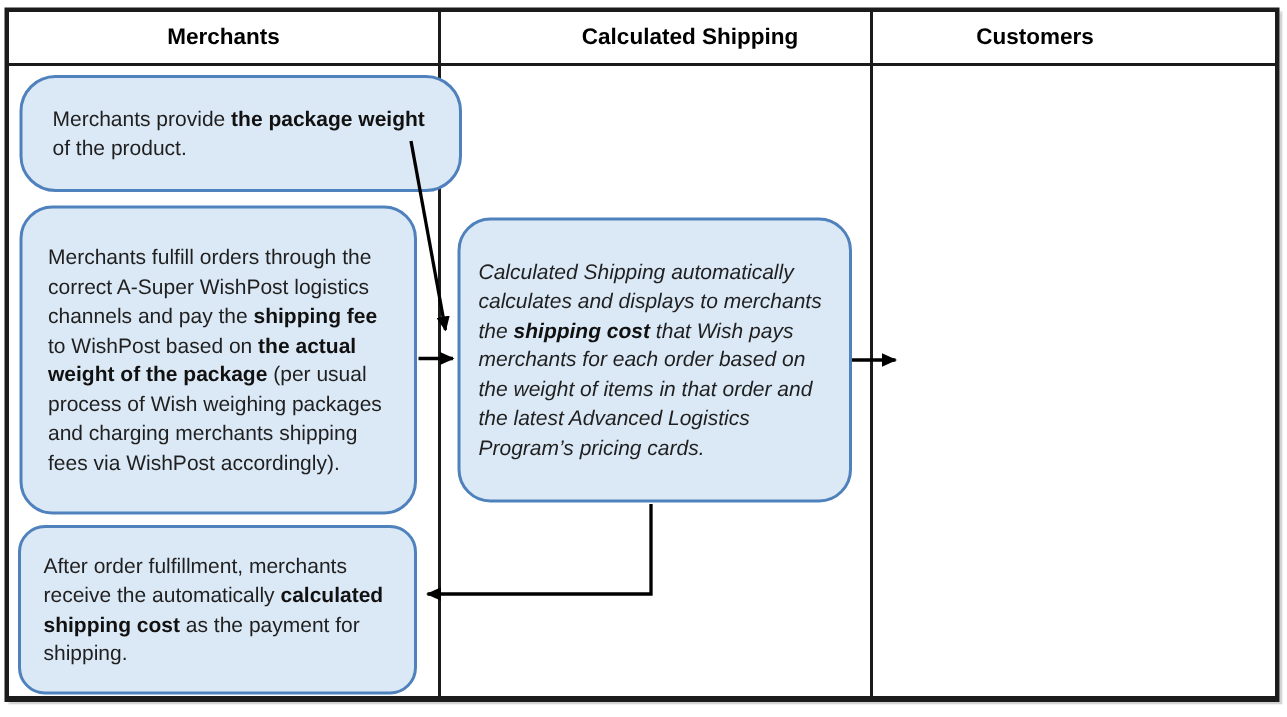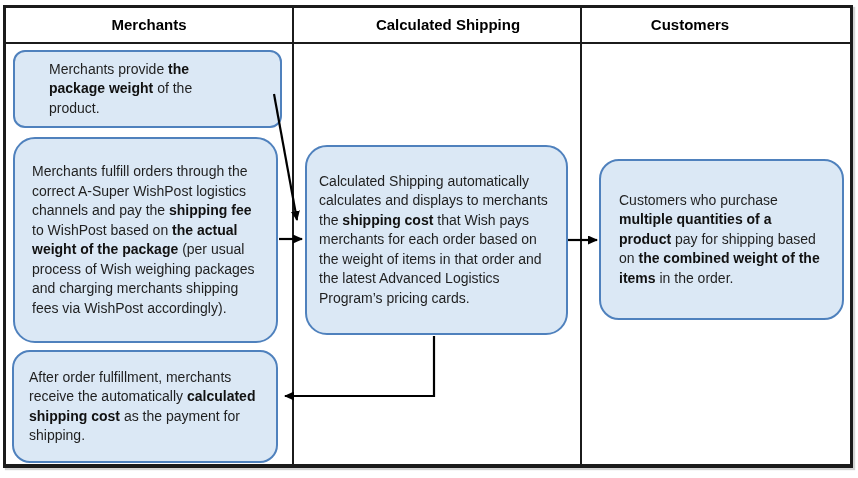--- a/index.html
+++ b/index.html
@@ -48,42 +48,42 @@
     position: absolute;
     top: 0;
     height: 34px;
     line-height: 34px;
     text-align: center;
     font-weight: bold;
     font-size: 15px;
     color: #000000;
   }
   .lane-header.h1 { left: 0;     width: 286px; }
-  .lane-header.h2 { left: 272px; width: 340px; }
+  .lane-header.h2 { left: 284px; width: 340px; }
   .lane-header.h3 { left: 550px; width: 268px; }
 
   
   .node {
     position: absolute;
     box-sizing: border-box;
     background: var(--box-fill, #dbe8f5);
     border: 2px solid var(--box-border, #4f81bd);
     color: #1f1f1f;
     font-size: 14px;
     line-height: 19.5px;
     display: flex;
     align-items: center;
   }
   .node .node-text { width: 100%; }
   .node b { font-weight: 700; color: #111111; }
 
-  .node.m1 { left: 13px;  top: 50px;  width: 269px; height: 78px;  border-radius: 12px; padding: 0 34px; }
+  .node.m1 { left: 13px;  top: 50px;  width: 295px; height: 78px;  border-radius: 24px; padding: 0 20px; }
   .node.m2 { left: 13px;  top: 137px; width: 265px; height: 206px; border-radius: 22px; padding: 14px 17px; }
   .node.m3 { left: 12px;  top: 350px; width: 266px; height: 113px; border-radius: 18px; padding: 0 15px; }
-  .node.c1 { left: 305px; top: 145px; width: 263px; height: 190px; border-radius: 22px; padding: 0 12px; }
+  .node.c1 { left: 305px; top: 145px; width: 263px; height: 190px; border-radius: 22px; padding: 0 12px; font-style: italic; }
   .node.r1 { left: 599px; top: 159px; width: 245px; height: 161px; border-radius: 20px; padding: 0 18px; }
 
   
   svg.arrows {
     position: absolute;
     left: 0;
     top: 0;
     width: 858px;
     height: 478px;
     pointer-events: none;
@@ -117,23 +117,20 @@
   </div>
 
   <div class="node m3">
     <div class="node-text"><span>After order fulfillment, merchants receive the automatically </span><b>calculated shipping cost</b><span> as the payment for shipping.</span></div>
   </div>
 
   <div class="node c1">
     <div class="node-text"><span>Calculated Shipping automatically calculates and displays to merchants the </span><b>shipping cost</b><span> that Wish pays merchants for each order based on the weight of items in that order and the latest Advanced Logistics Program’s pricing cards.</span></div>
   </div>
 
-  <div class="node r1">
-    <div class="node-text"><span>Customers who purchase </span><b>multiple quantities of a product</b><span> pay for shipping based on </span><b>the combined weight of the items</b><span> in the order.</span></div>
-  </div>
 
   <svg class="arrows" viewBox="0 0 858 478" xmlns="http://www.w3.org/2000/svg">
     <defs>
       <marker id="ah" markerUnits="userSpaceOnUse" markerWidth="10" markerHeight="9" refX="9" refY="4.5" orient="auto">
         <path d="M0,0 L10,4.5 L0,9 Z" fill="#000000"></path>
       </marker>
     </defs>
     <path class="arrow" d="M274,94 L297,220" marker-end="url(#ah)"></path>
     <path class="arrow" d="M279,239 L302,239" marker-end="url(#ah)"></path>
     <path class="arrow" d="M568,240 L597,240" marker-end="url(#ah)"></path>

